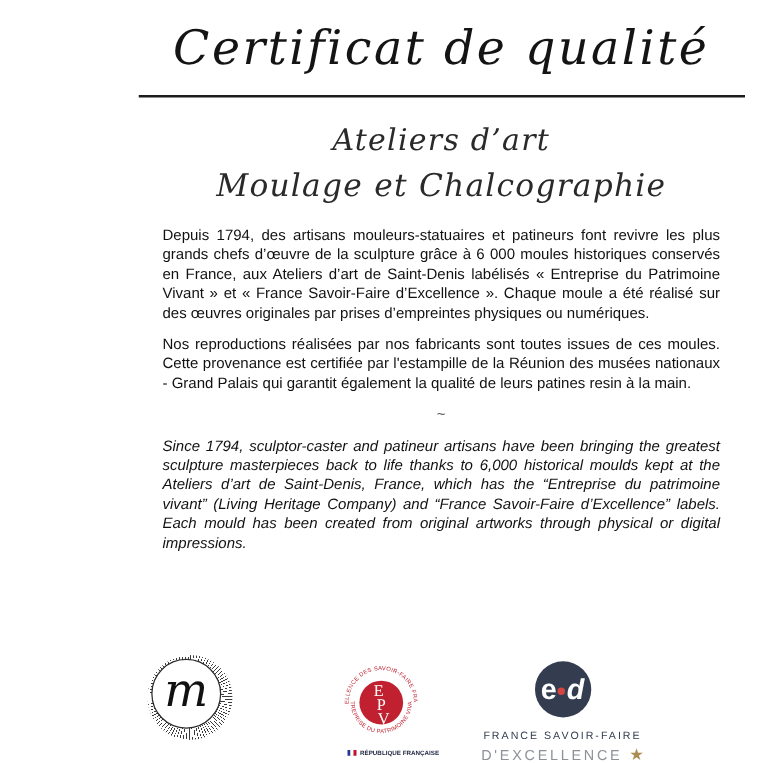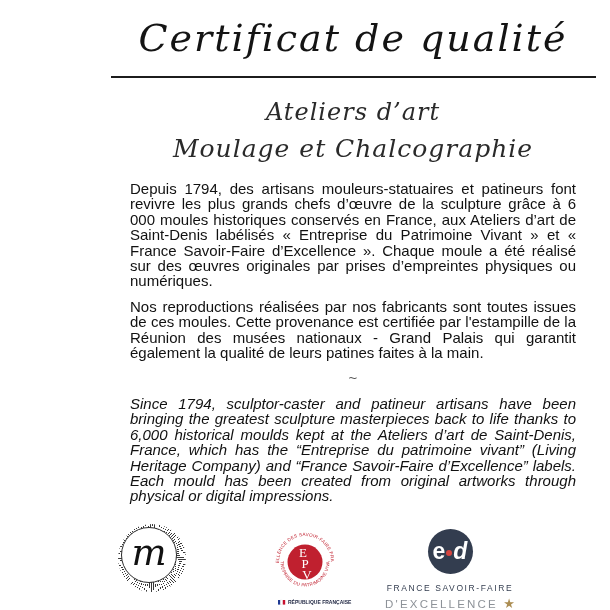--- a/index.html
+++ b/index.html
@@ -13,21 +13,21 @@
     font-family:"DejaVu Serif",serif;font-style:italic;
     font-size:38px;letter-spacing:2px;color:#141414;
   }
   .rule{width:485px;margin:16px auto 0 auto;border:0;border-top:2.5px solid #1c1c1c;}
   .subtitle{
     text-align:center;font-family:"DejaVu Serif",serif;font-style:italic;color:#2a2a2a;
   }
   .subtitle.s1{margin-top:20px;font-size:24px;letter-spacing:1px;}
   .subtitle.s2{margin-top:8px;font-size:25px;letter-spacing:1px;}
   
-  .content{width:446px;margin:18px auto 0 auto;font-size:15px;line-height:15.4px;text-align:justify;}
+  .content{width:446px;margin:18px auto 0 auto;font-size:12px;line-height:15.4px;text-align:justify;}
   .content p{margin:0 0 10px 0;}
   .tilde{text-align:center;margin:2px 0 10px 0;color:#555;}
   .en p{font-style:italic;}
   
   .logos{position:absolute;left:0;top:0;width:610px;height:610px;pointer-events:none;}
   .logo{position:absolute;transform:translateX(-50%);text-align:center;}
   
   .rmn{left:152px;top:524px;}
   .rmn-burst{
     width:68px;height:68px;border-radius:50%;
@@ -64,21 +64,21 @@
 <div class="page">
 
   <div class="title">Certificat de qualité</div>
   <hr class="rule">
 
   <div class="subtitle s1">Ateliers d’art</div>
   <div class="subtitle s2">Moulage et Chalcographie</div>
 
   <div class="content">
     <p>Depuis 1794, des artisans mouleurs-statuaires et patineurs font revivre les plus grands chefs d’œuvre de la sculpture grâce à 6 000 moules historiques conservés en France, aux Ateliers d’art de Saint-Denis labélisés « Entreprise du Patrimoine Vivant » et « France Savoir-Faire d’Excellence ». Chaque moule a été réalisé sur des œuvres originales par prises d’empreintes physiques ou numériques.</p>
-    <p>Nos reproductions réalisées par nos fabricants sont toutes issues de ces moules. Cette provenance est certifiée par l'estampille de la Réunion des musées nationaux - Grand Palais qui garantit également la qualité de leurs patines faites à la main.</p>
+    <p>Nos reproductions réalisées par nos fabricants sont toutes issues de ces moules. Cette provenance est certifiée par l'estampille de la Réunion des musées nationaux - Grand Palais qui garantit également la qualité de leurs patines resin à la main.</p>
     <div class="tilde">~</div>
     <div class="en">
       <p>Since 1794, sculptor-caster and patineur artisans have been bringing the greatest sculpture masterpieces back to life thanks to 6,000 historical moulds kept at the Ateliers d’art de Saint-Denis, France, which has the “Entreprise du patrimoine vivant” (Living Heritage Company) and “France Savoir-Faire d’Excellence” labels. Each mould has been created from original artworks through physical or digital impressions.</p>
     </div>
   </div>
 
   <div class="logos">
 
     <div class="logo rmn">
       <div class="rmn-burst">

